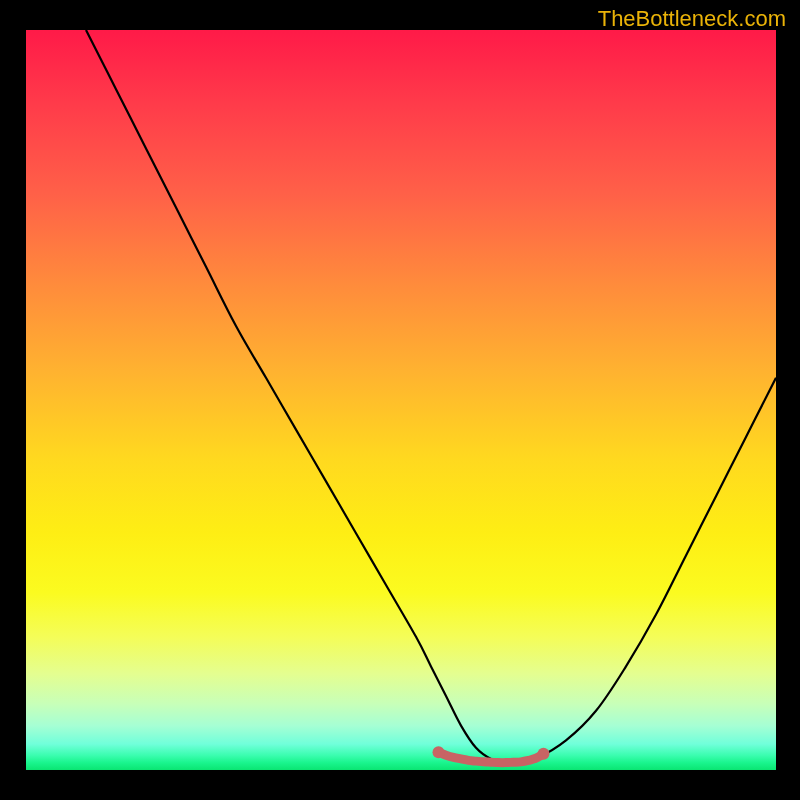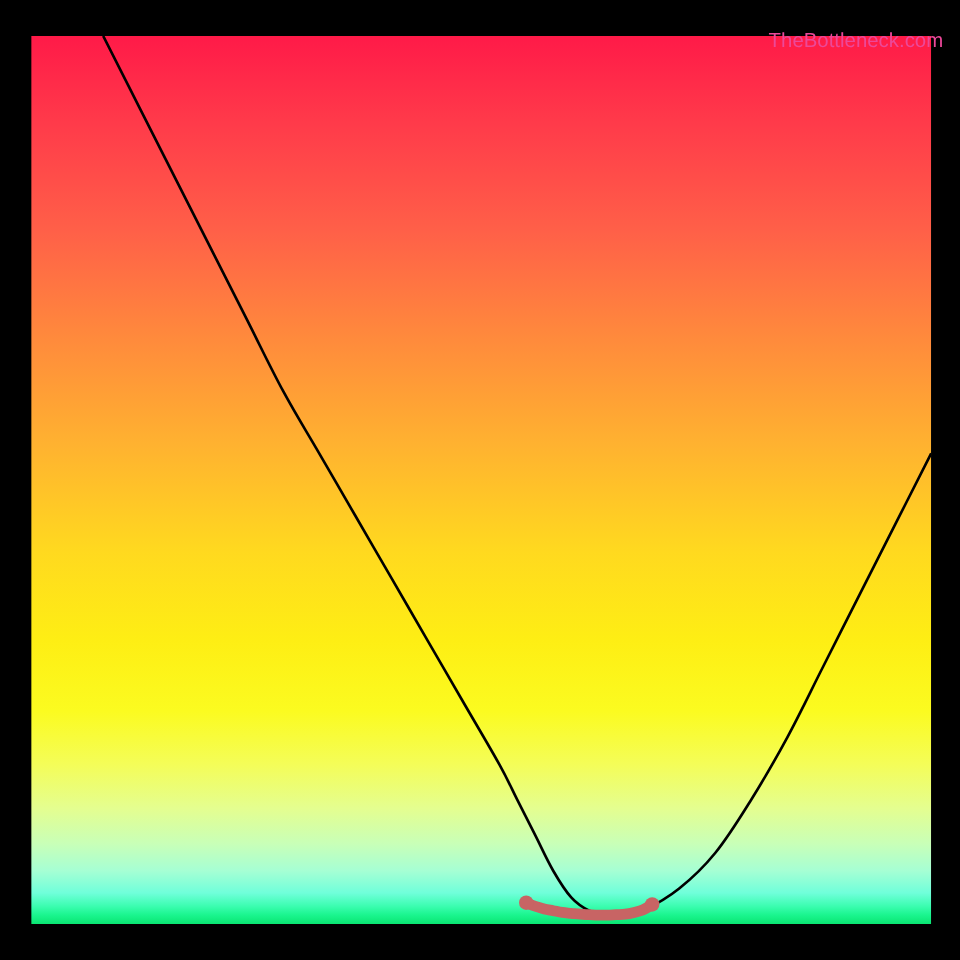--- a/index.html
+++ b/index.html
@@ -6,24 +6,24 @@
   body {
     width: 800px;
     height: 800px;
     background: #000;
     position: relative;
     font-family: Arial, sans-serif;
     overflow: hidden;
   }
   .attribution {
     position: absolute;
-    top: 24px;
+    top: 6px;
     right: 14px;
-    color: #ec4899;
-    font-size: 17px;
+    color: #eab308;
+    font-size: 22px;
     font-weight: 500;
     z-index: 20;
   }
   .plot-area {
     position: absolute;
     left: 26px;
     top: 30px;
     width: 750px;
     height: 740px;
     overflow: hidden;

